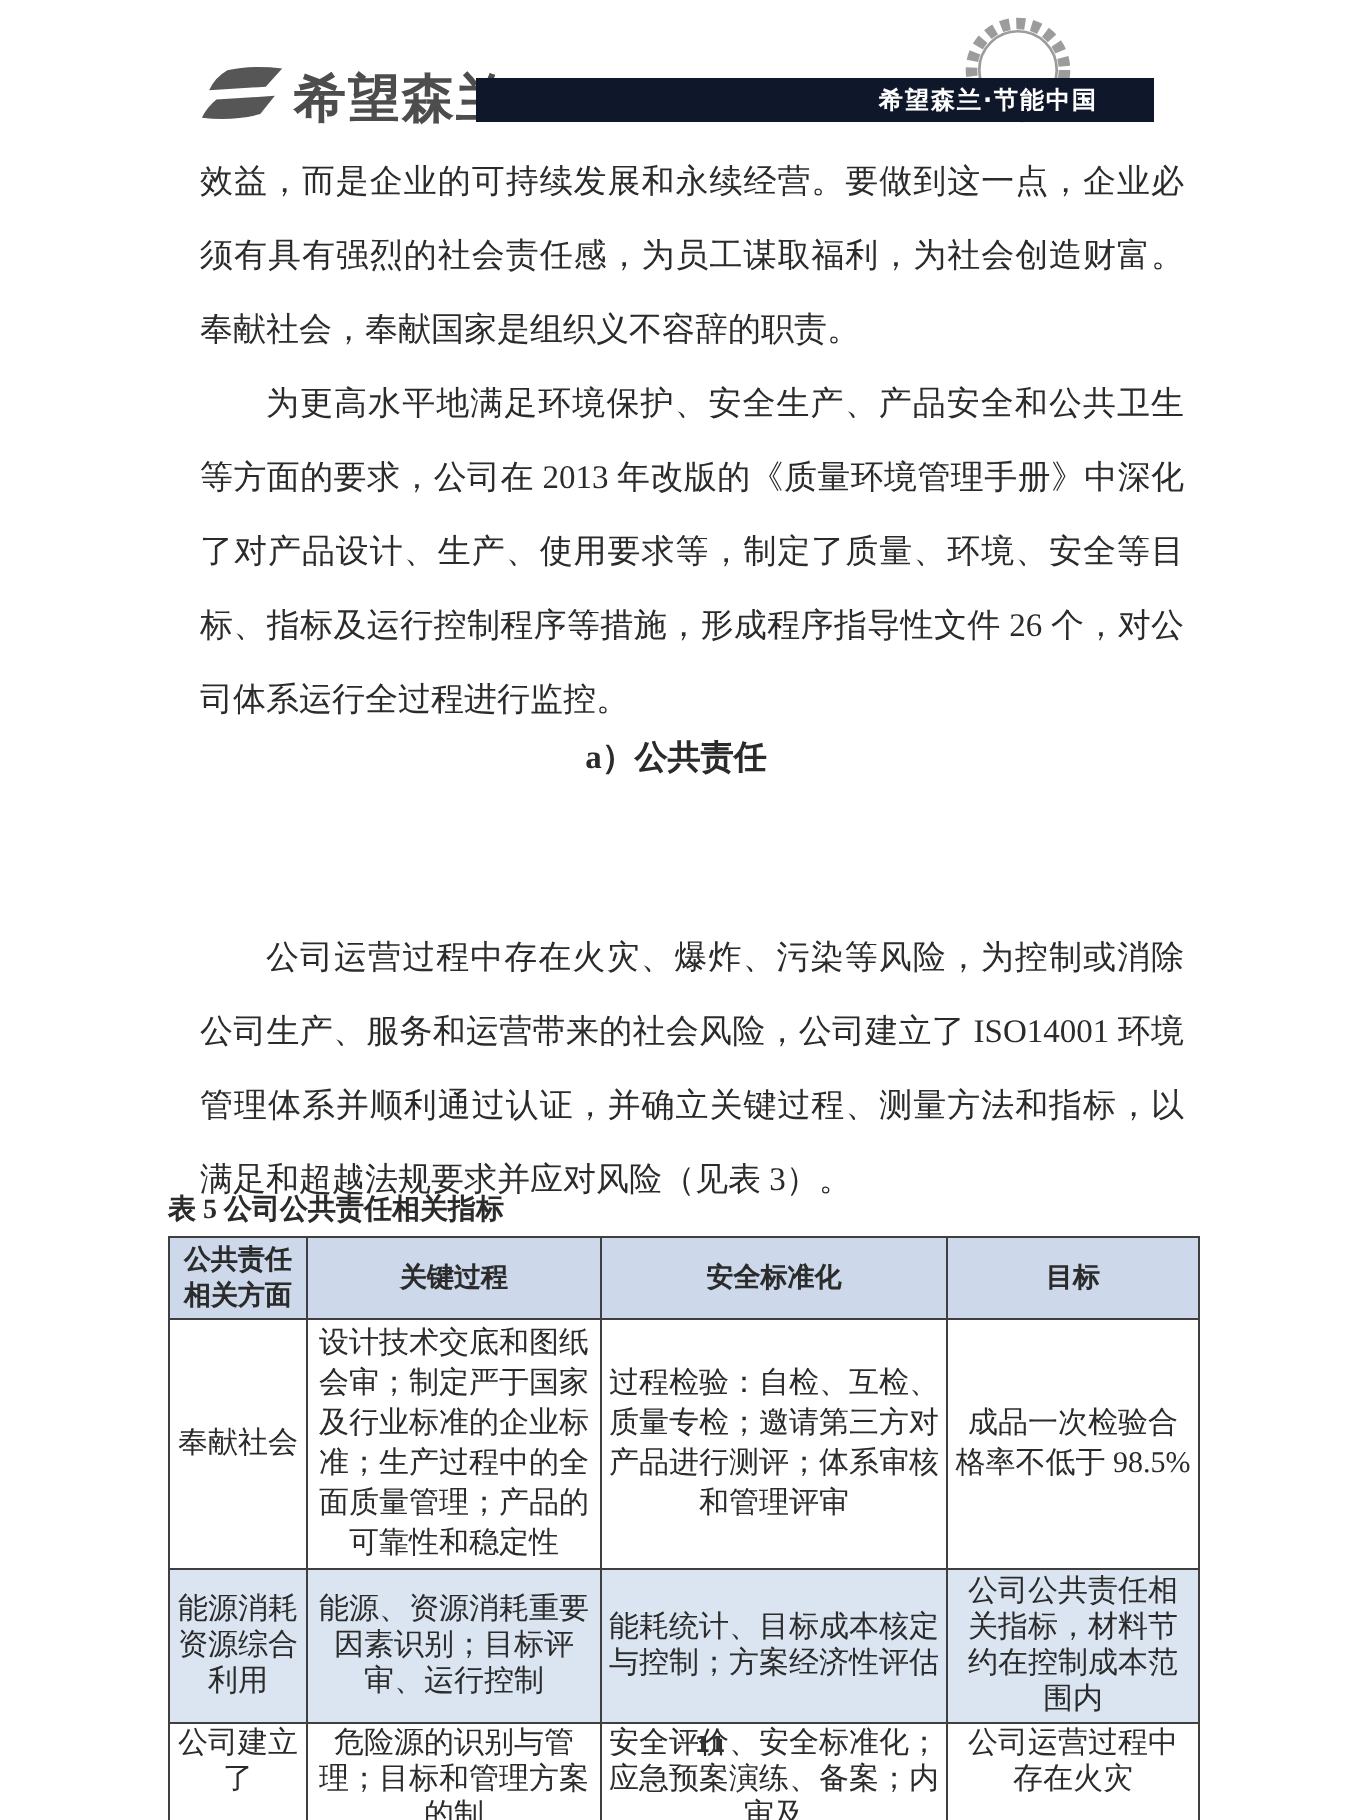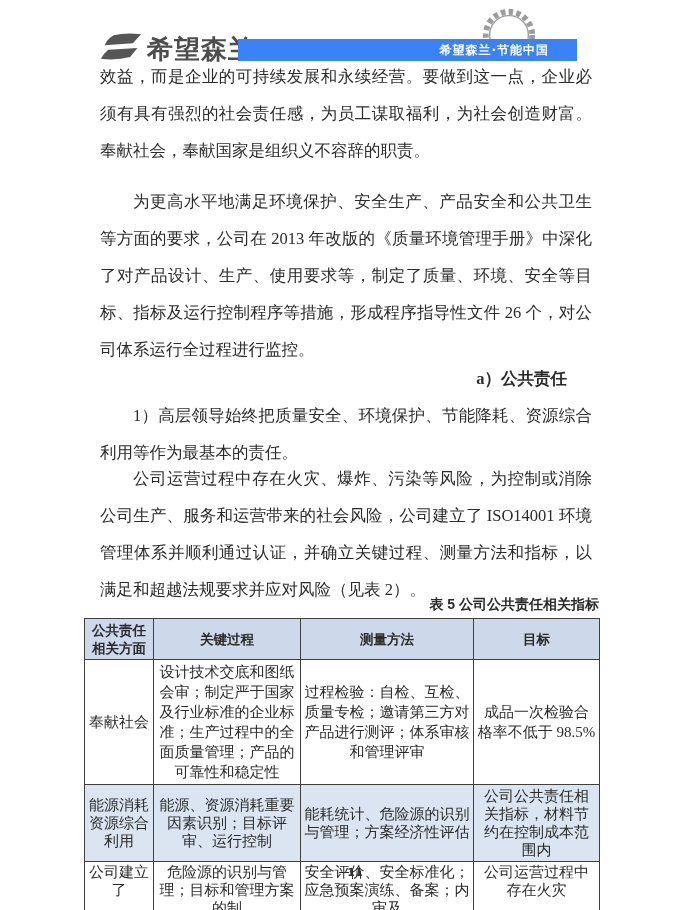--- a/index.html
+++ b/index.html
@@ -17,46 +17,46 @@
   .header { position: absolute; top: 30px; left: 100px; right: 105px; height: 36px; }
   .gear { position: absolute; left: 378px; top: -26px; z-index: 1; }
   .logo { position: absolute; left: 0; top: 2px; display: flex; align-items: center; gap: 5px; z-index: 2; }
   .logo-text {
     font-family: "DejaVu Sans", sans-serif;
     font-size: 26px; font-weight: 900; color: #4d4d4d; letter-spacing: 1px;
     line-height: 30px; white-space: nowrap;
   }
   .banner {
     position: absolute; left: 138px; right: 0; top: 9px; height: 22px;
-    background: #3b82f6; z-index: 2;
+    background: #0f172a; z-index: 2;
     display: flex; align-items: center; justify-content: flex-end;
     padding-right: 28px;
   }
   .banner-text {
     color: #ffffff; font-family: "DejaVu Sans", sans-serif;
     font-size: 12px; font-weight: bold; letter-spacing: 1px; white-space: nowrap;
   }
 
   
   .body-text {
     position: absolute; left: 100px; width: 492px;
     font-size: 16.5px; line-height: 37px;
     text-align: justify; color: #2b2b2b;
   }
   .indent { text-indent: 2em; }
-  #p1 { top: 58px; }
+  #p1 { top: 72px; }
   #p2 { top: 183px; }
-  #heading-a { top: 360px; left: 87px; width: 480px; font-weight: bold; text-align: right; }
+  #heading-a { top: 360px; left: 98px; width: 480px; font-weight: bold; text-align: center; }
   #p3 { top: 397px; }
   #p4 { top: 460px; }
 
   
   .table-wrap { position: absolute; left: 84px; top: 596px; width: 515px; }
   .table-title {
-    text-align: right; font-family: Liberation Sans, sans-serif;
+    text-align: left; font-family: Liberation Serif, serif;
     font-weight: bold; font-size: 14px; color: #2b2b2b; margin-bottom: 4px;
   }
   table { width: 100%; border-collapse: collapse; table-layout: fixed; }
   col.c1 { width: 69px; } col.c2 { width: 147px; }
   col.c3 { width: 173px; } col.c4 { width: 126px; }
   th, td {
     border: 1px solid #3f3f3f;
     text-align: center; vertical-align: middle;
     padding: 2px 3px; color: #2b2b2b;
   }
@@ -99,51 +99,50 @@
       <span class="logo-text">希望森兰</span>
     </div>
     <div class="banner">
       <span class="banner-text">希望森兰·节能中国</span>
     </div>
   </div>
 
   <p class="body-text" id="p1">效益，而是企业的可持续发展和永续经营。要做到这一点，企业必须有具有强烈的社会责任感，为员工谋取福利，为社会创造财富。奉献社会，奉献国家是组织义不容辞的职责。</p>
   <p class="body-text indent" id="p2">为更高水平地满足环境保护、安全生产、产品安全和公共卫生等方面的要求，公司在 2013 年改版的《质量环境管理手册》中深化了对产品设计、生产、使用要求等，制定了质量、环境、安全等目标、指标及运行控制程序等措施，形成程序指导性文件 26 个，对公司体系运行全过程进行监控。</p>
   <p class="body-text" id="heading-a">a）公共责任</p>
-  <p class="body-text indent" id="p3">1）高层领导始终把质量安全、环境保护、节能降耗、资源综合利用等作为最基本的责任。</p>
-  <p class="body-text indent" id="p4">公司运营过程中存在火灾、爆炸、污染等风险，为控制或消除公司生产、服务和运营带来的社会风险，公司建立了 ISO14001 环境管理体系并顺利通过认证，并确立关键过程、测量方法和指标，以满足和超越法规要求并应对风险（见表 2）。</p>
+  <p class="body-text indent" id="p4">公司运营过程中存在火灾、爆炸、污染等风险，为控制或消除公司生产、服务和运营带来的社会风险，公司建立了 ISO14001 环境管理体系并顺利通过认证，并确立关键过程、测量方法和指标，以满足和超越法规要求并应对风险（见表 3）。</p>
 
   <div class="table-wrap">
     <div class="table-title">表 5 公司公共责任相关指标</div>
     <table>
       <colgroup>
           <col class="c1">
           <col class="c2">
           <col class="c3">
           <col class="c4">
         </colgroup>
       <thead>
         <tr>
           <th>公共责任相关方面</th>
           <th>关键过程</th>
-          <th>测量方法</th>
+          <th>安全标准化</th>
           <th>目标</th>
         </tr>
       </thead>
       <tbody>
         <tr class="row-1">
           <td>奉献社会</td>
           <td>设计技术交底和图纸会审；制定严于国家及行业标准的企业标准；生产过程中的全面质量管理；产品的可靠性和稳定性</td>
           <td>过程检验：自检、互检、质量专检；邀请第三方对产品进行测评；体系审核和管理评审</td>
           <td>成品一次检验合格率不低于 98.5%</td>
         </tr>
         <tr class="row-2">
           <td>能源消耗资源综合利用</td>
           <td>能源、资源消耗重要因素识别；目标评审、运行控制</td>
-          <td>能耗统计、危险源的识别与管理；方案经济性评估</td>
+          <td>能耗统计、目标成本核定与控制；方案经济性评估</td>
           <td>公司公共责任相关指标，材料节约在控制成本范围内</td>
         </tr>
         <tr class="row-3">
           <td>公司建立了</td>
           <td>危险源的识别与管理；目标和管理方案的制</td>
           <td>安全评价、安全标准化；应急预案演练、备案；内审及</td>
           <td>公司运营过程中存在火灾</td>
         </tr>
       </tbody>
     </table>

